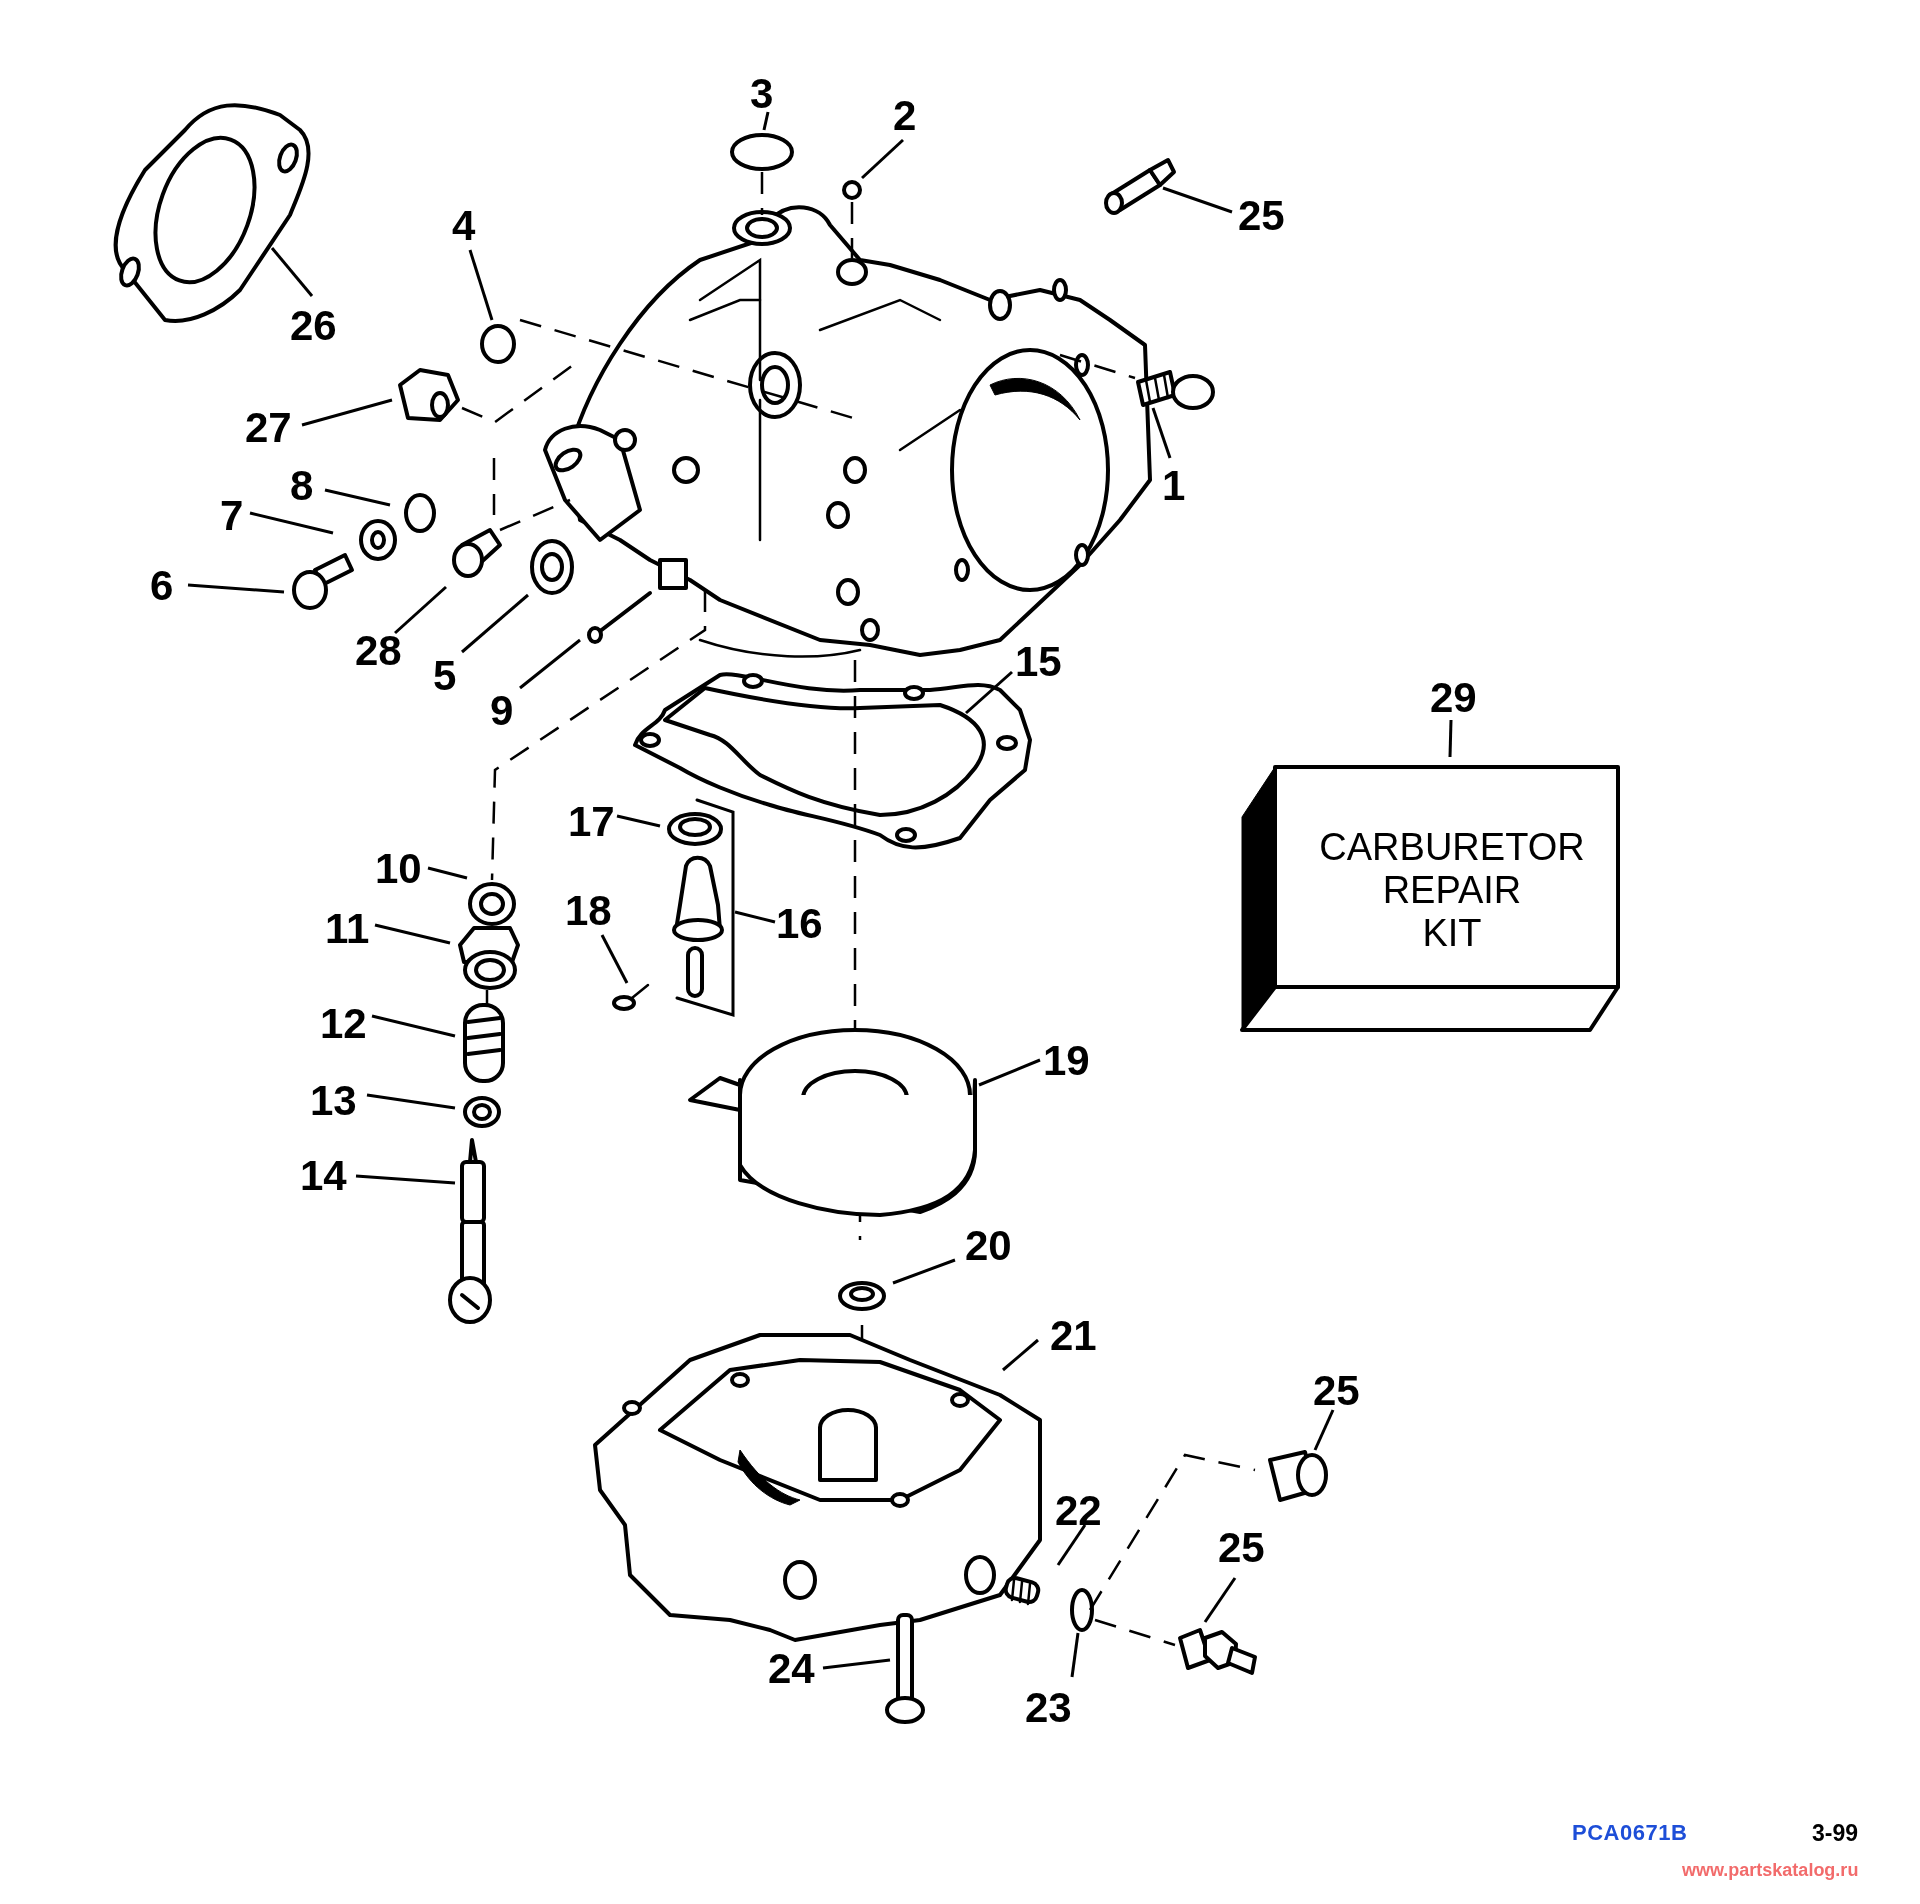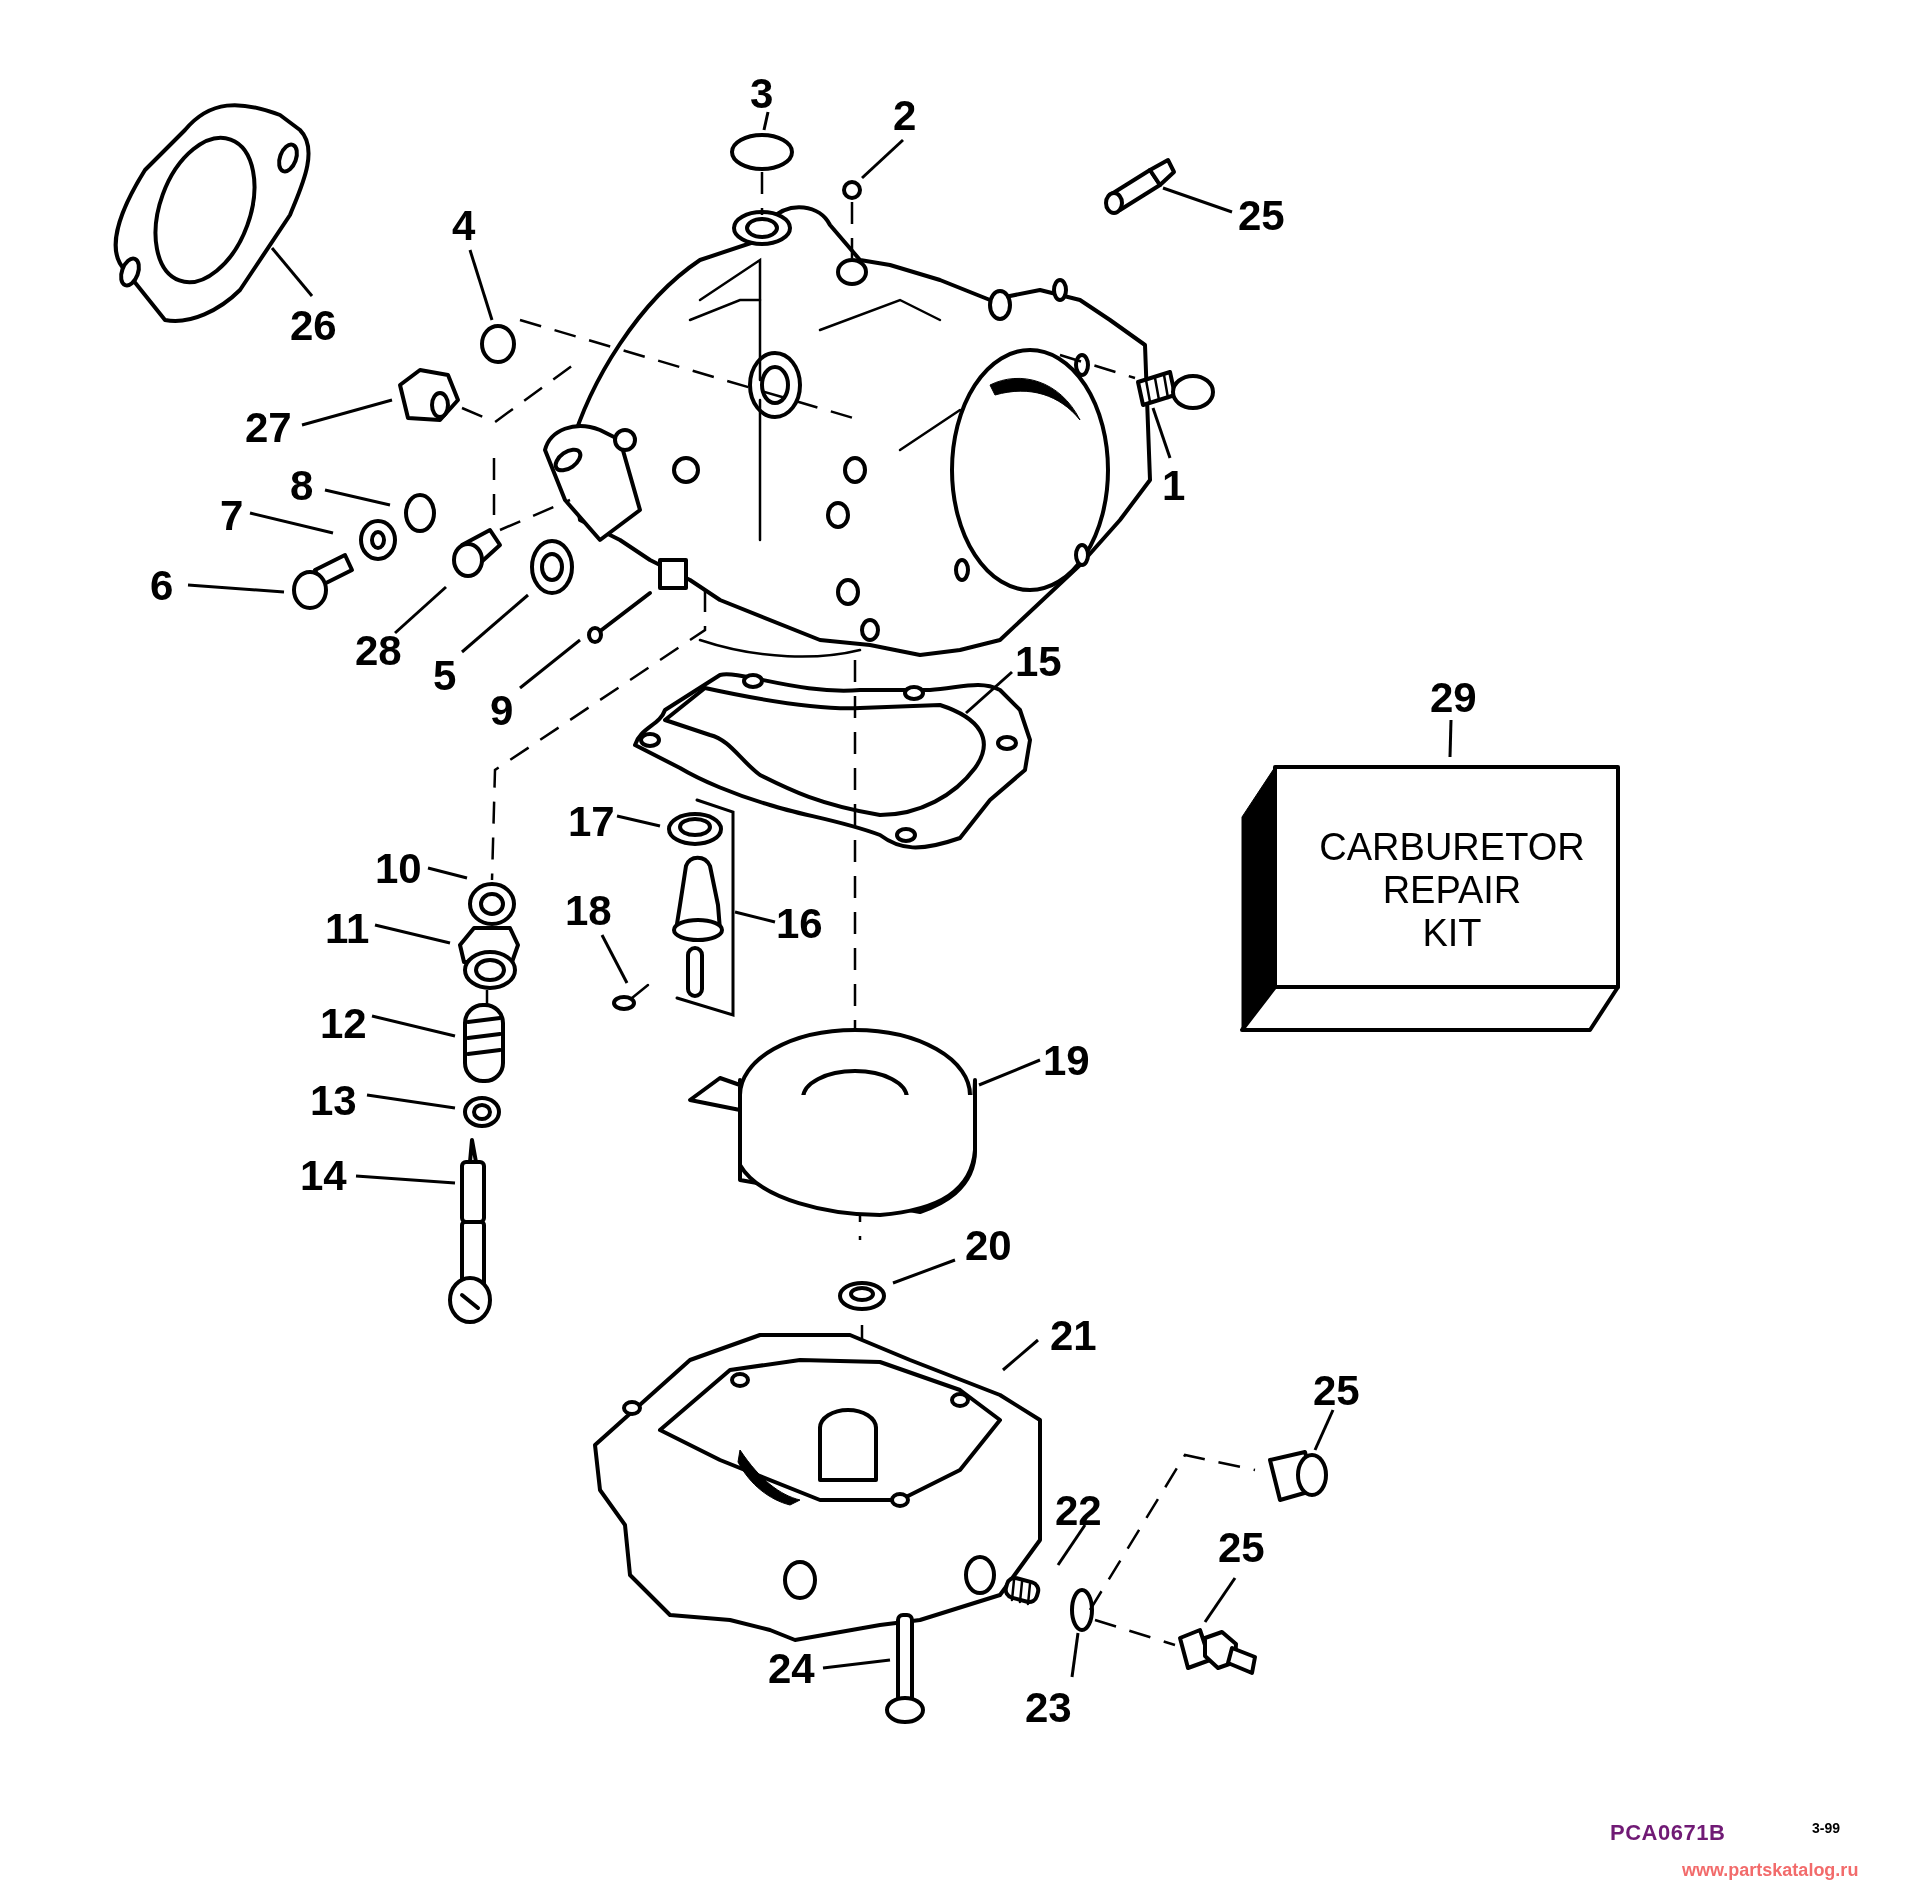--- a/index.html
+++ b/index.html
@@ -6,24 +6,24 @@
   body { width: 1920px; height: 1904px; position: relative; overflow: hidden;
          font-family: "Liberation Sans", sans-serif; }
   #diagram { position: absolute; left: 0; top: 0; width: 1920px; height: 1904px; }
   .callout { font-family: "Liberation Sans", sans-serif; font-weight: bold; font-size: 42px; fill: #000; }
   .leader { stroke: #000; stroke-width: 3; fill: none; }
   .dash { stroke: #000; stroke-width: 2.5; fill: none; stroke-dasharray: 22 14; }
   .part { stroke: #000; stroke-width: 4; fill: #fff; stroke-linejoin: round; stroke-linecap: round; }
   .part-thin { stroke: #000; stroke-width: 2.5; fill: none; stroke-linecap: round; }
   .solid { fill: #000; stroke: #000; }
   .kit-text { font-family: "Liberation Sans", sans-serif; font-size: 38px; fill: #000; }
-  .footer-code { position: absolute; left: 1610px; top: 1820px; font-family: "Liberation Sans", sans-serif;
-                 font-weight: bold; font-size: 22px; color: #701a75; letter-spacing: 0.5px; }
+  .footer-code { position: absolute; left: 1572px; top: 1820px; font-family: "Liberation Sans", sans-serif;
+                 font-weight: bold; font-size: 22px; color: #1d4ed8; letter-spacing: 0.5px; }
   .footer-date { position: absolute; left: 1812px; top: 1820px; font-family: "Liberation Sans", sans-serif;
-                 font-weight: bold; font-size: 14px; color: #000; }
+                 font-weight: bold; font-size: 23px; color: #000; }
   .watermark { position: absolute; left: 1682px; top: 1860px; font-family: "Liberation Sans", sans-serif;
                font-weight: bold; font-size: 18px; color: #f26b6b; }
 </style>
 </head>
 <body>
 
 <svg id="diagram" xmlns="http://www.w3.org/2000/svg" width="1920" height="1904" viewBox="0 0 1920 1904">
 
   <g>
     <path class="part" d="M125,270 C105,250 120,210 145,170 L185,130 C210,100 240,100 280,115 L300,130 C320,150 300,190 290,215 L240,290 C220,310 190,325 165,320 Z"></path>

